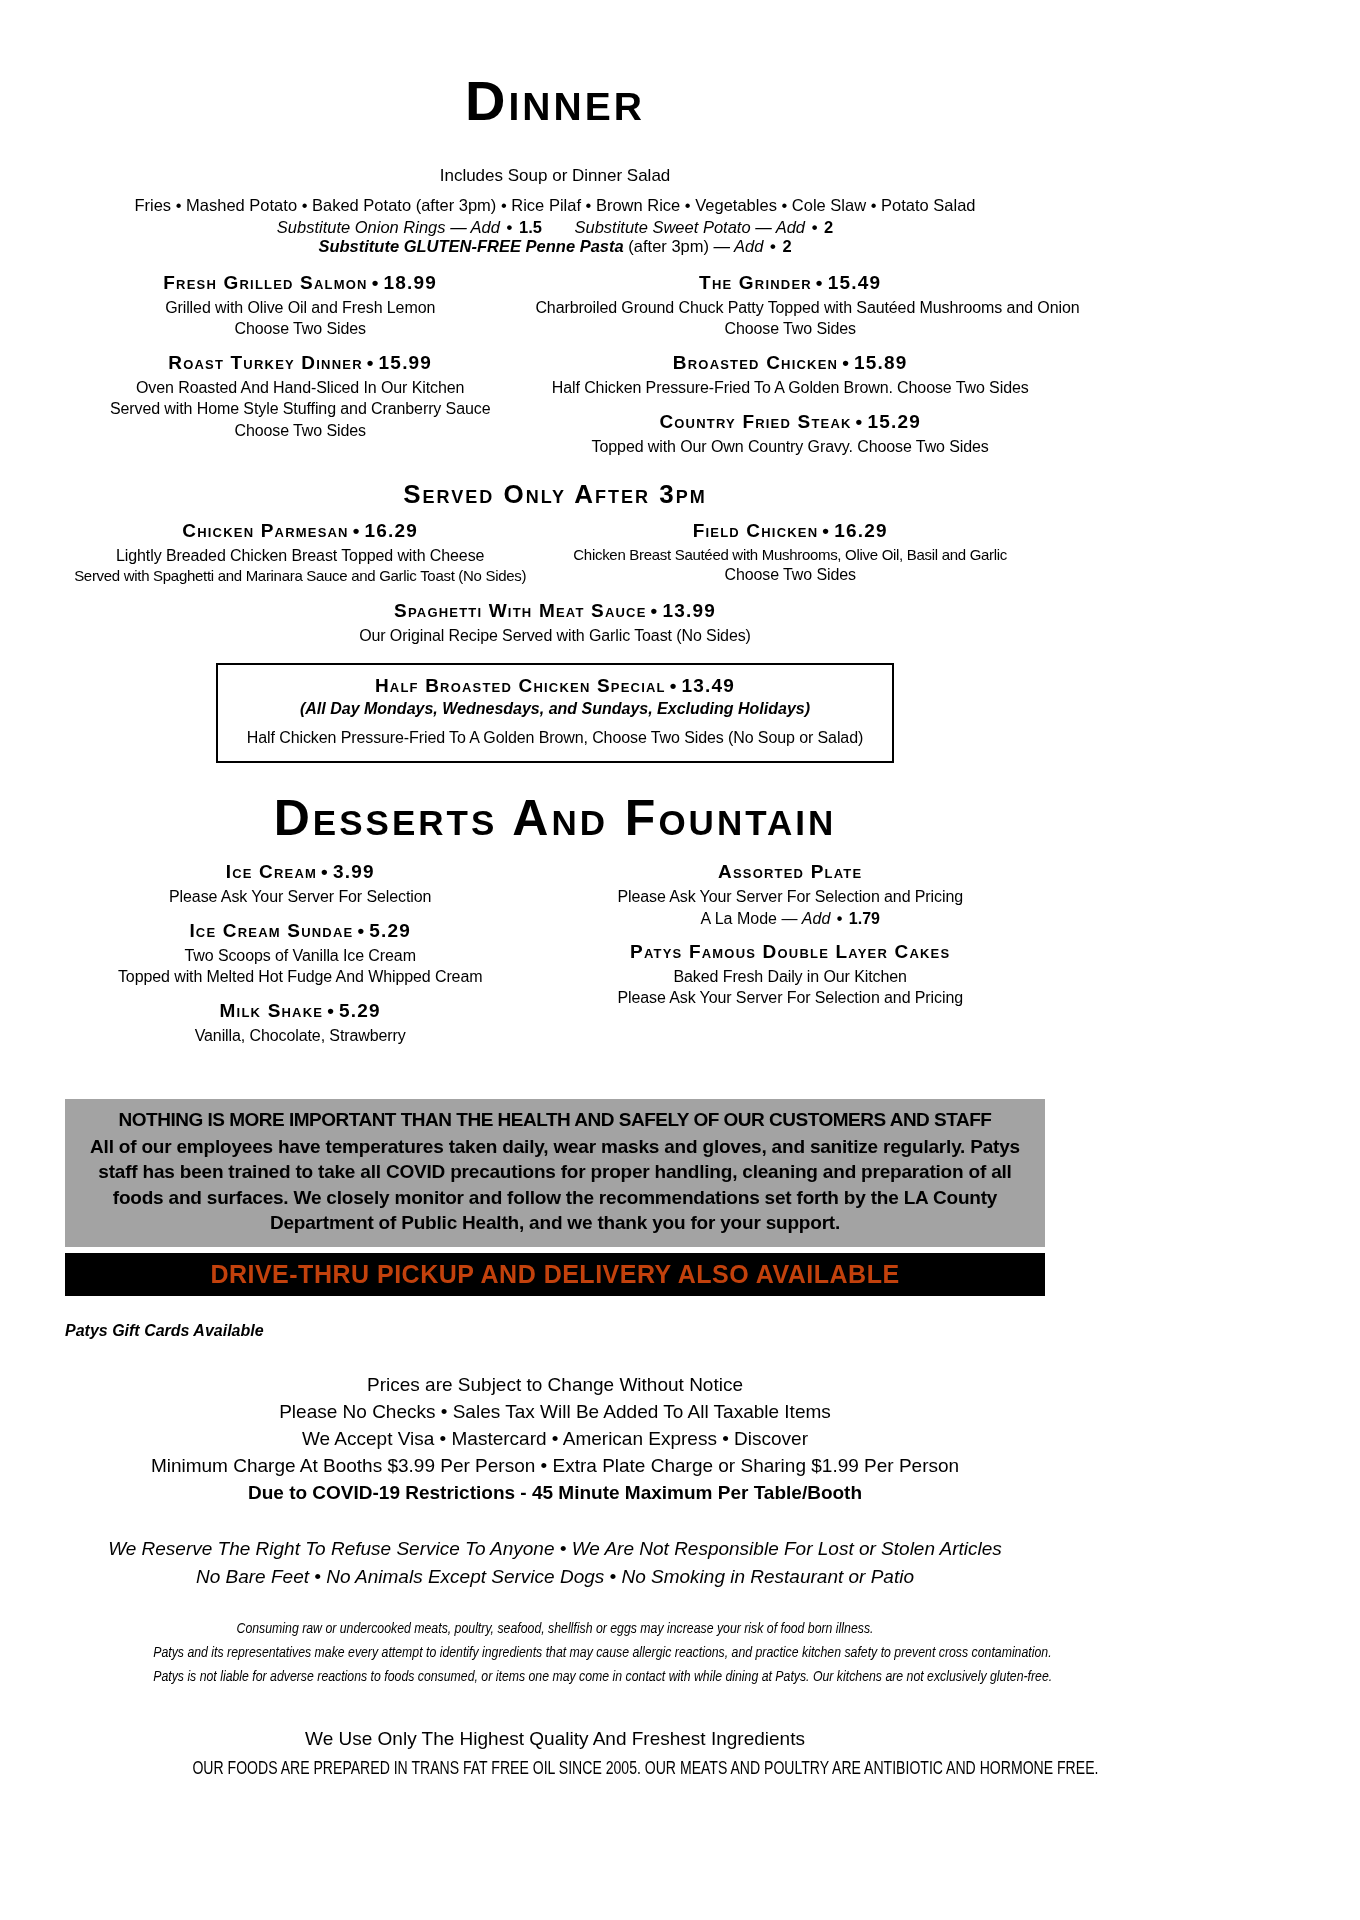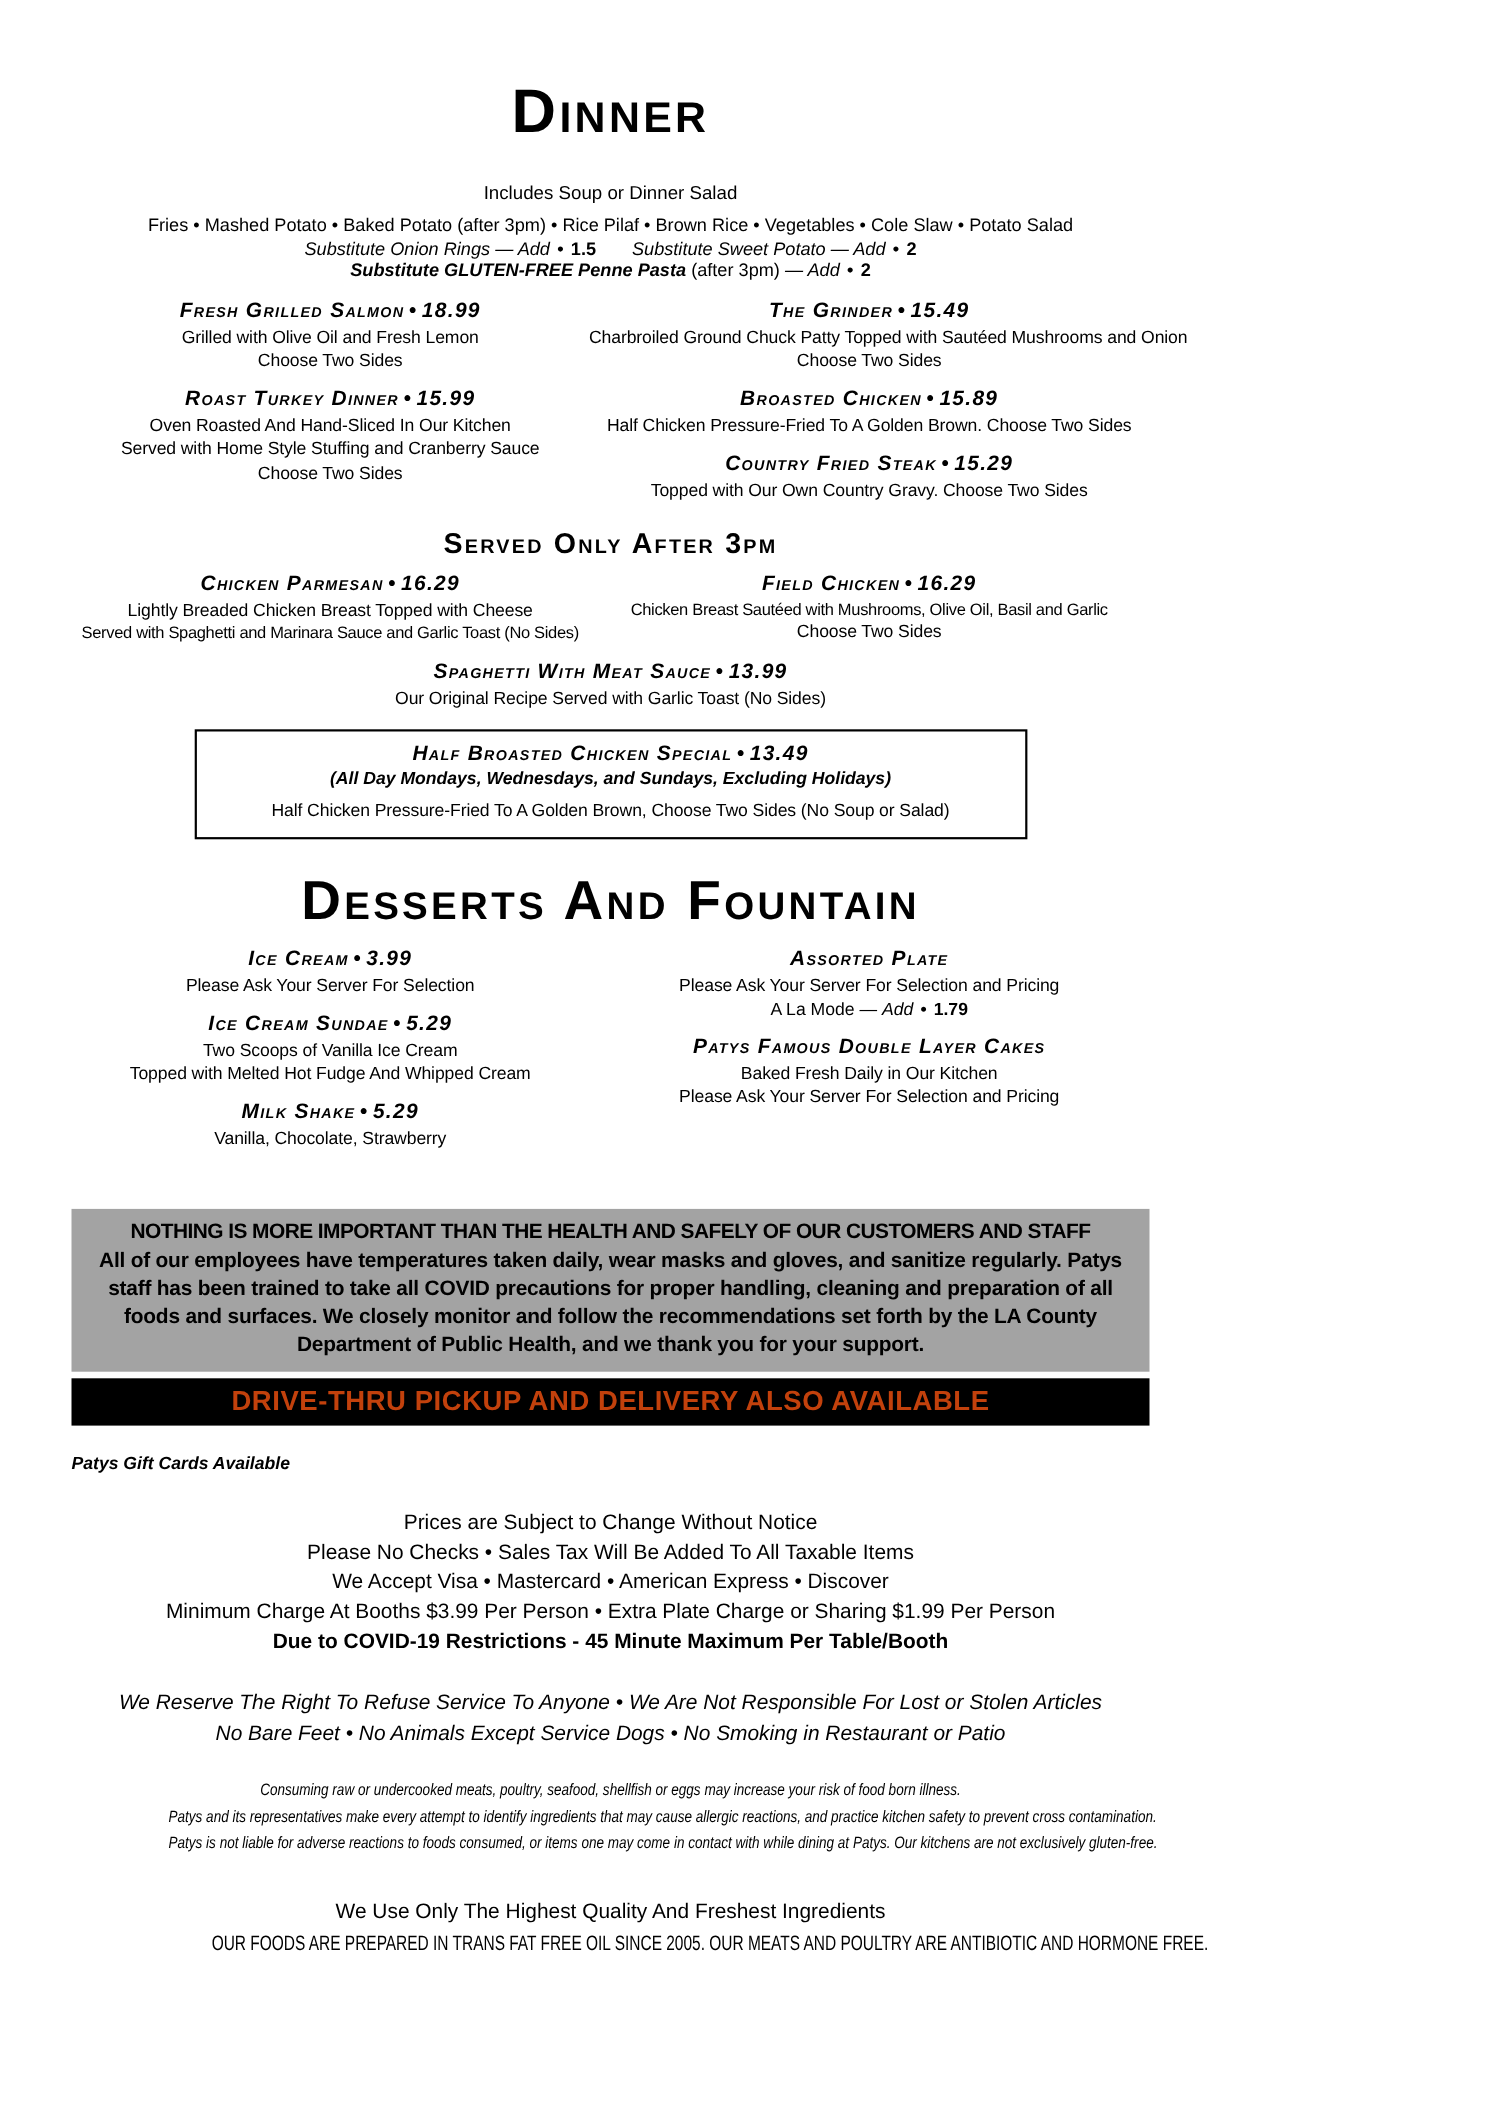--- a/index.html
+++ b/index.html
@@ -31,31 +31,31 @@
   .bi { font-style: italic; font-weight: 700; }
   .b  { font-weight: 700; }
   .item-title .sep { margin: 0 4px; font-weight: 700; }
   .subs-line .sep, .alamode .sep { margin: 0 2px; font-weight: 700; }
 
   .two-col { display: grid; grid-template-columns: 48% 52%; }
   .col { text-align: center; }
   .item { margin-bottom: 13px; }
   .item-title {
     font-size: 19px; font-weight: 700; font-variant: small-caps;
-    letter-spacing: 1.2px; margin-bottom: 3px; font-style: italic;
+    letter-spacing: 1.2px; margin-bottom: 3px;
   }
   .desc { font-size: 16px; line-height: 1.32; letter-spacing: -0.1px; }
   .one-line { white-space: nowrap; }
   .tight { font-size: 15px; letter-spacing: -0.3px; white-space: nowrap; }
 
   .after-heading { margin: 8px 0 10px; }
   .center-item { text-align: center; margin-top: 2px; }
 
   .special-box {
-    box-sizing: border-box; width: 757px; margin: 16px auto 0;
+    box-sizing: border-box; width: 678px; margin: 16px auto 0;
     border: 2px solid #000; padding: 10px 10px 13px; text-align: center;
   }
   .special-note { font-size: 16px; font-weight: 700; font-style: italic; margin: 2px 0 9px; }
 
   .desserts-title {
     font-size: 50px; font-weight: 700; font-variant: small-caps;
     letter-spacing: 3px; text-align: center; margin: 26px 0 14px;
   }
   .alamode { font-size: 16px; margin-top: 3px; }
 

